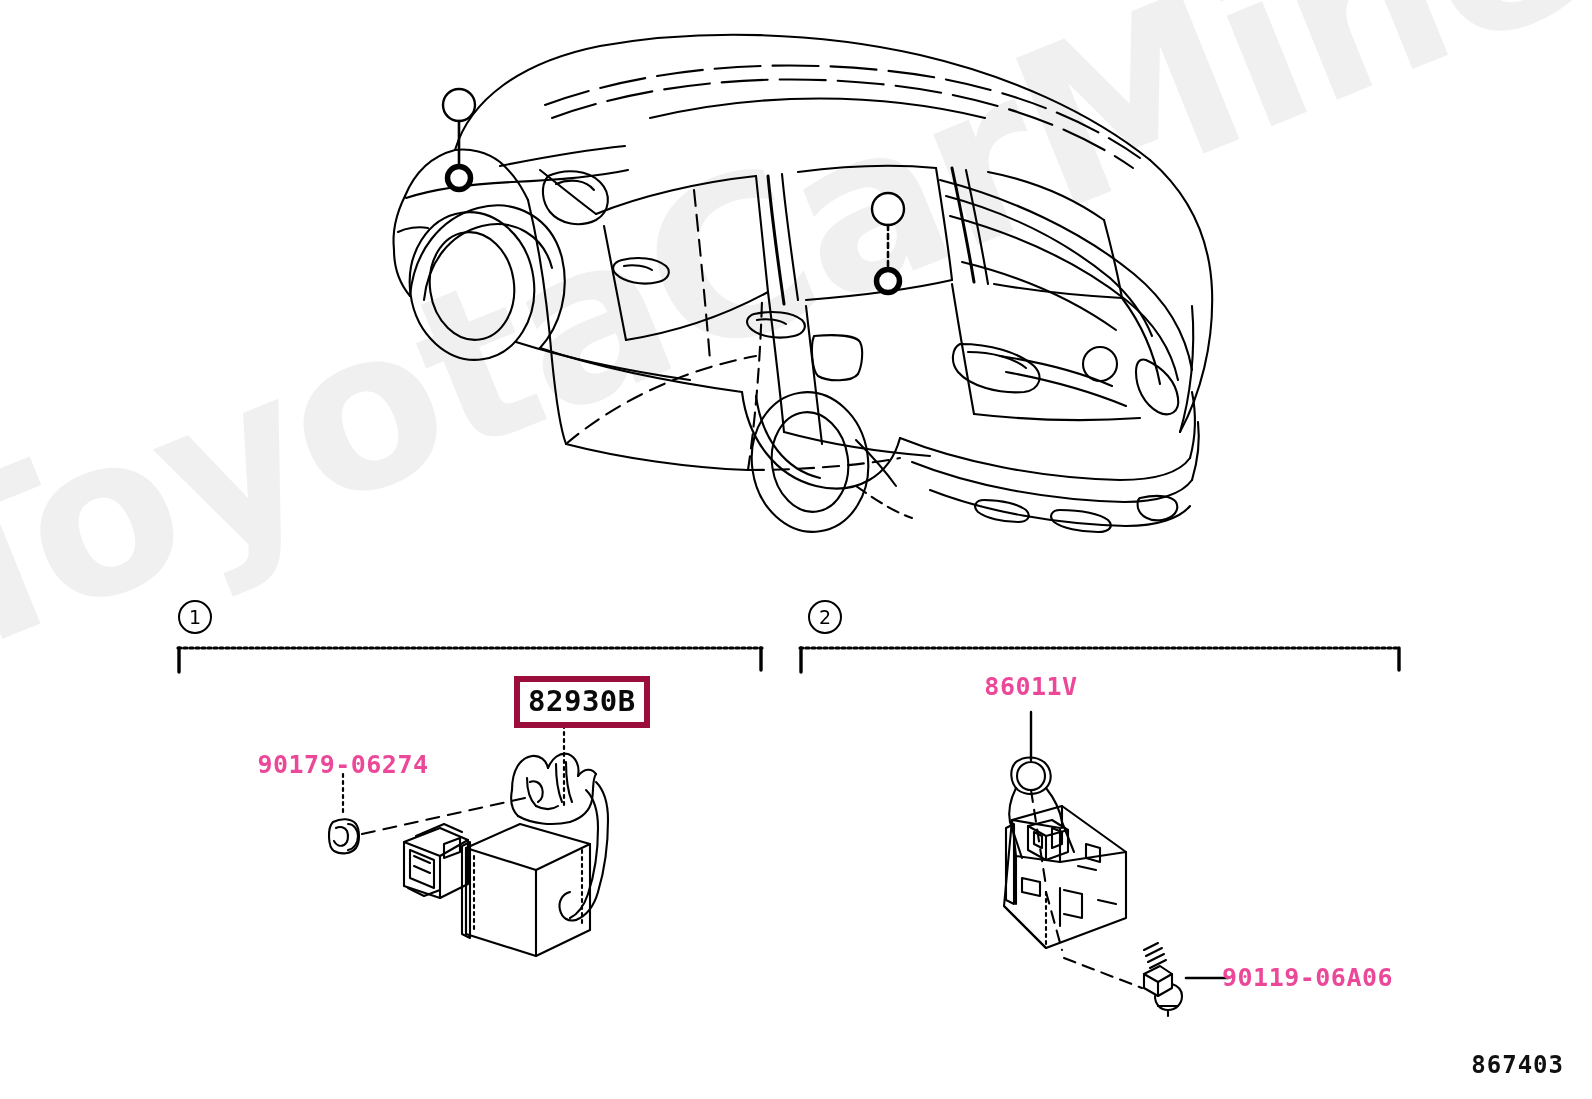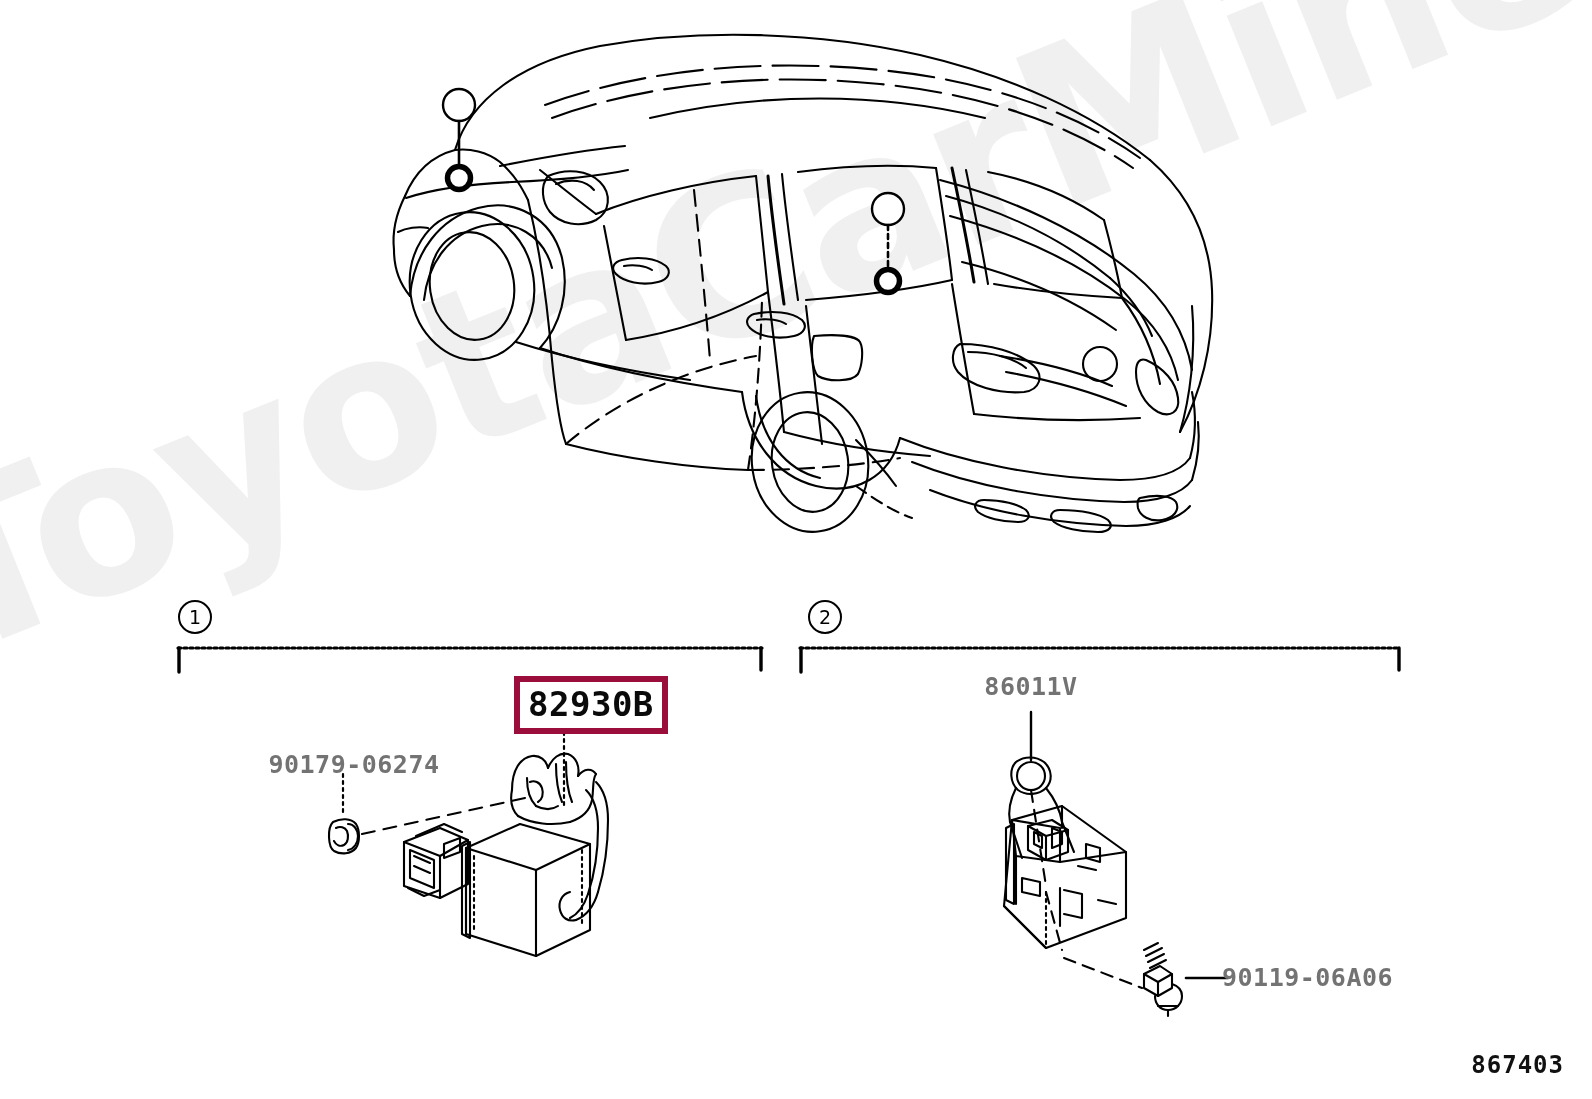--- a/index.html
+++ b/index.html
@@ -43,38 +43,38 @@
     height: 1099px;
     z-index: 2;
   }
 
   
   .lbl {
     position: absolute;
     font-family: "DejaVu Sans Mono", monospace;
     font-size: 25px;
     font-weight: 700;
-    color: #737373;
+    color: #ec4899;
     letter-spacing: 0.5px;
     white-space: nowrap;
     z-index: 5;
   }
   .lbl.c { transform: translateX(-50%); }
 
   
   #hl-box {
     position: absolute;
     left: 514px;
     top: 676px;
     z-index: 6;
     border: 6px solid #9b0e3c;
     background: #ffffff;
     padding: 2px 8px 4px 8px;
     font-family: "DejaVu Sans Mono", monospace;
-    font-size: 34px;
+    font-size: 29px;
     font-weight: 700;
     color: #0a0a0a;
     letter-spacing: 0.5px;
     white-space: nowrap;
   }
 
   
   .sec-circle {
     position: absolute;
     width: 30px;
@@ -377,21 +377,21 @@
 
   <div class="sec-circle" style="left:178px; top:600px;">
     <span>1</span>
   </div>
   <div class="sec-circle" style="left:808px; top:600px;">
     <span>2</span>
   </div>
 
   <div id="hl-box">82930B</div>
 
-  <div class="lbl c" style="left:354px; top:750px;">90179-06274</div>
+  <div class="lbl c" style="left:343px; top:750px;">90179-06274</div>
 
   <div class="lbl c" style="left:1031px; top:672px;">86011V</div>
 
   <div class="lbl" style="left:1222px; top:963px;">90119-06A06</div>
 
   <div id="ref-no">867403</div>
 
 </div>
 
 </body></html>

